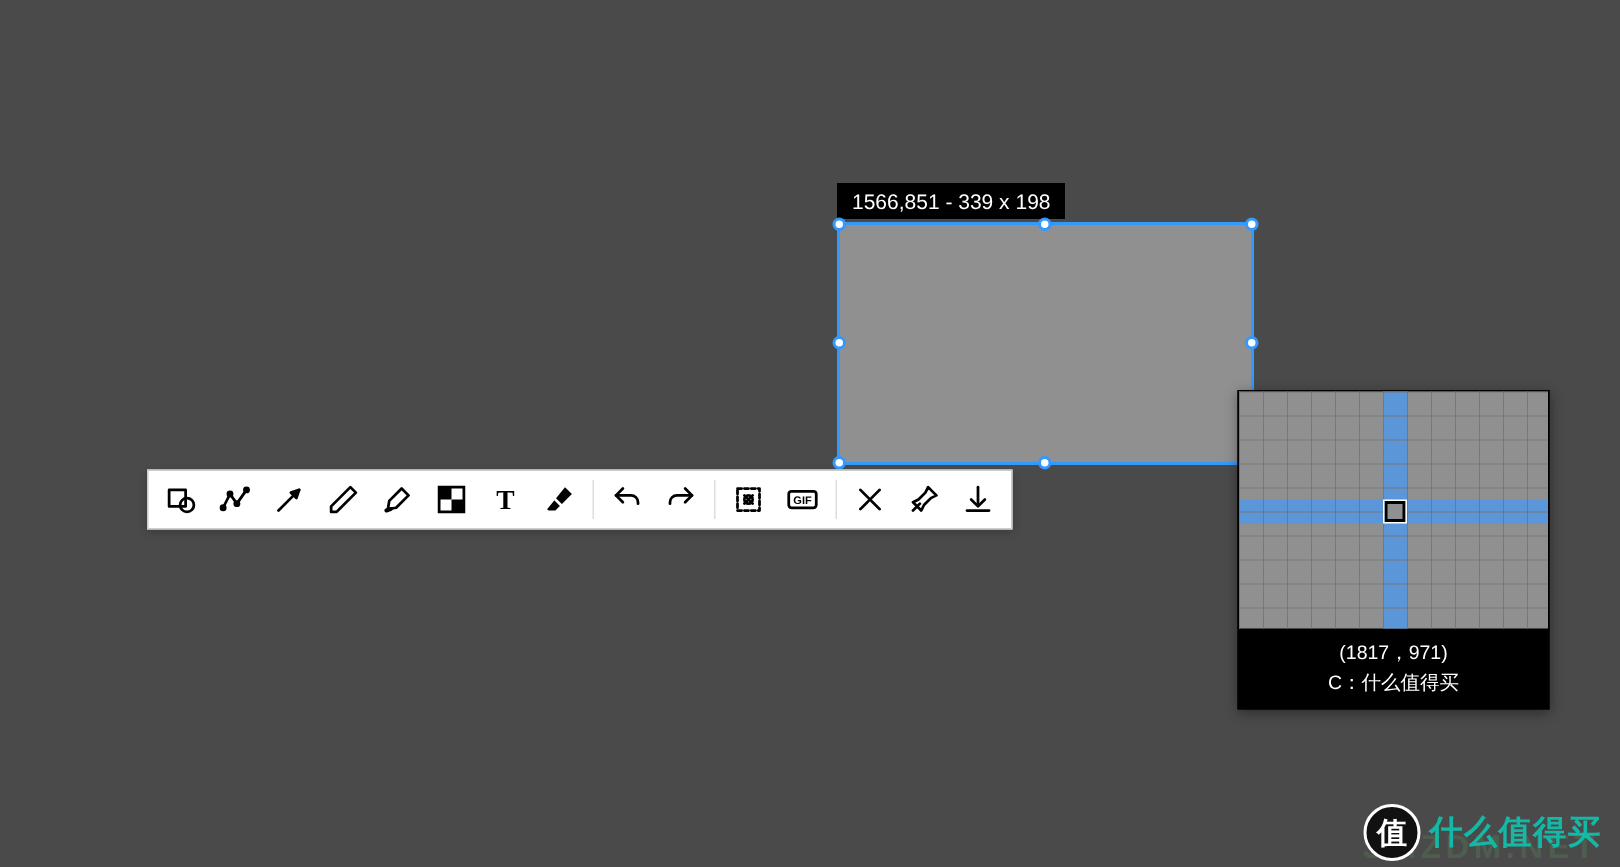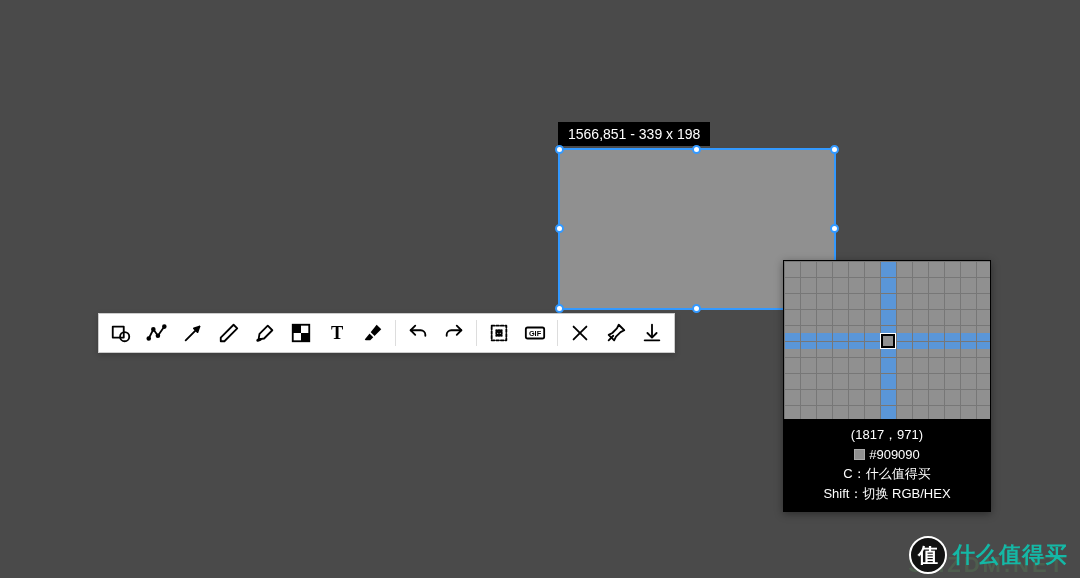--- a/index.html
+++ b/index.html
@@ -320,34 +320,30 @@
       <span>
         <svg width="22" height="22" viewBox="0 0 24 24" fill="none" stroke="#000" stroke-width="2" stroke-linecap="round" stroke-linejoin="round">
           <path d="M12 3v12"></path>
           <path d="M7 12l5 5 5-5"></path>
           <path d="M4 20h16"></path>
         </svg>
       </span>
     </div>
   </div>
 
-<div class="magnifier" id="mag" style="left: 783px; top: 260px;">
+<div class="magnifier" id="mag" style="left: 825px; top: 260px;">
   <div class="mag-grid">
     <div class="mag-cross-h"></div>
     <div class="mag-cross-v"></div>
     <div class="mag-grid-lines"></div>
     <div class="mag-center"></div>
   </div>
   <div class="mag-info">
     <div>(1817，971)</div>
-    <div>
-      <span class="swatch"></span><span>#909090</span>
-    </div>
     <div>C：什么值得买</div>
-    <div>Shift：切换 RGB/HEX</div>
   </div>
 </div>
 
 <div class="watermark-faint">SMZDM.NET</div>
 <div class="watermark">
   <div class="watermark-badge">值</div>
   <div class="watermark-text">什么值得买</div>
 </div>
 
 </body></html>

